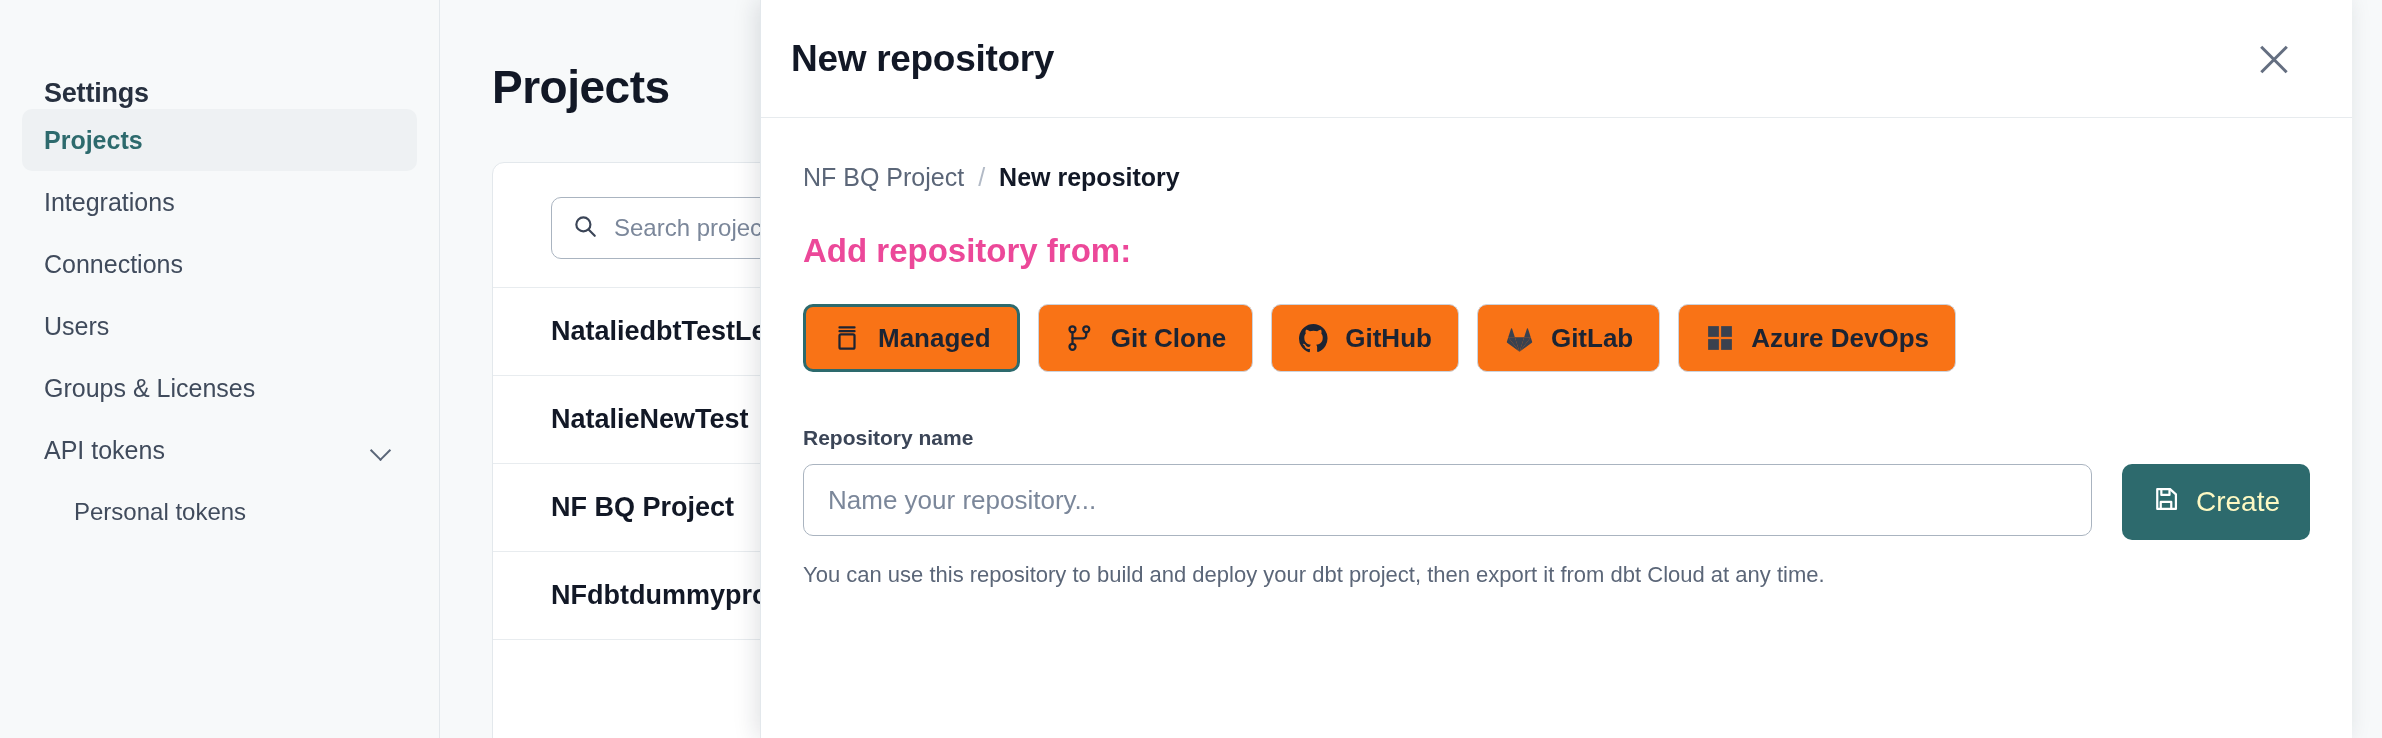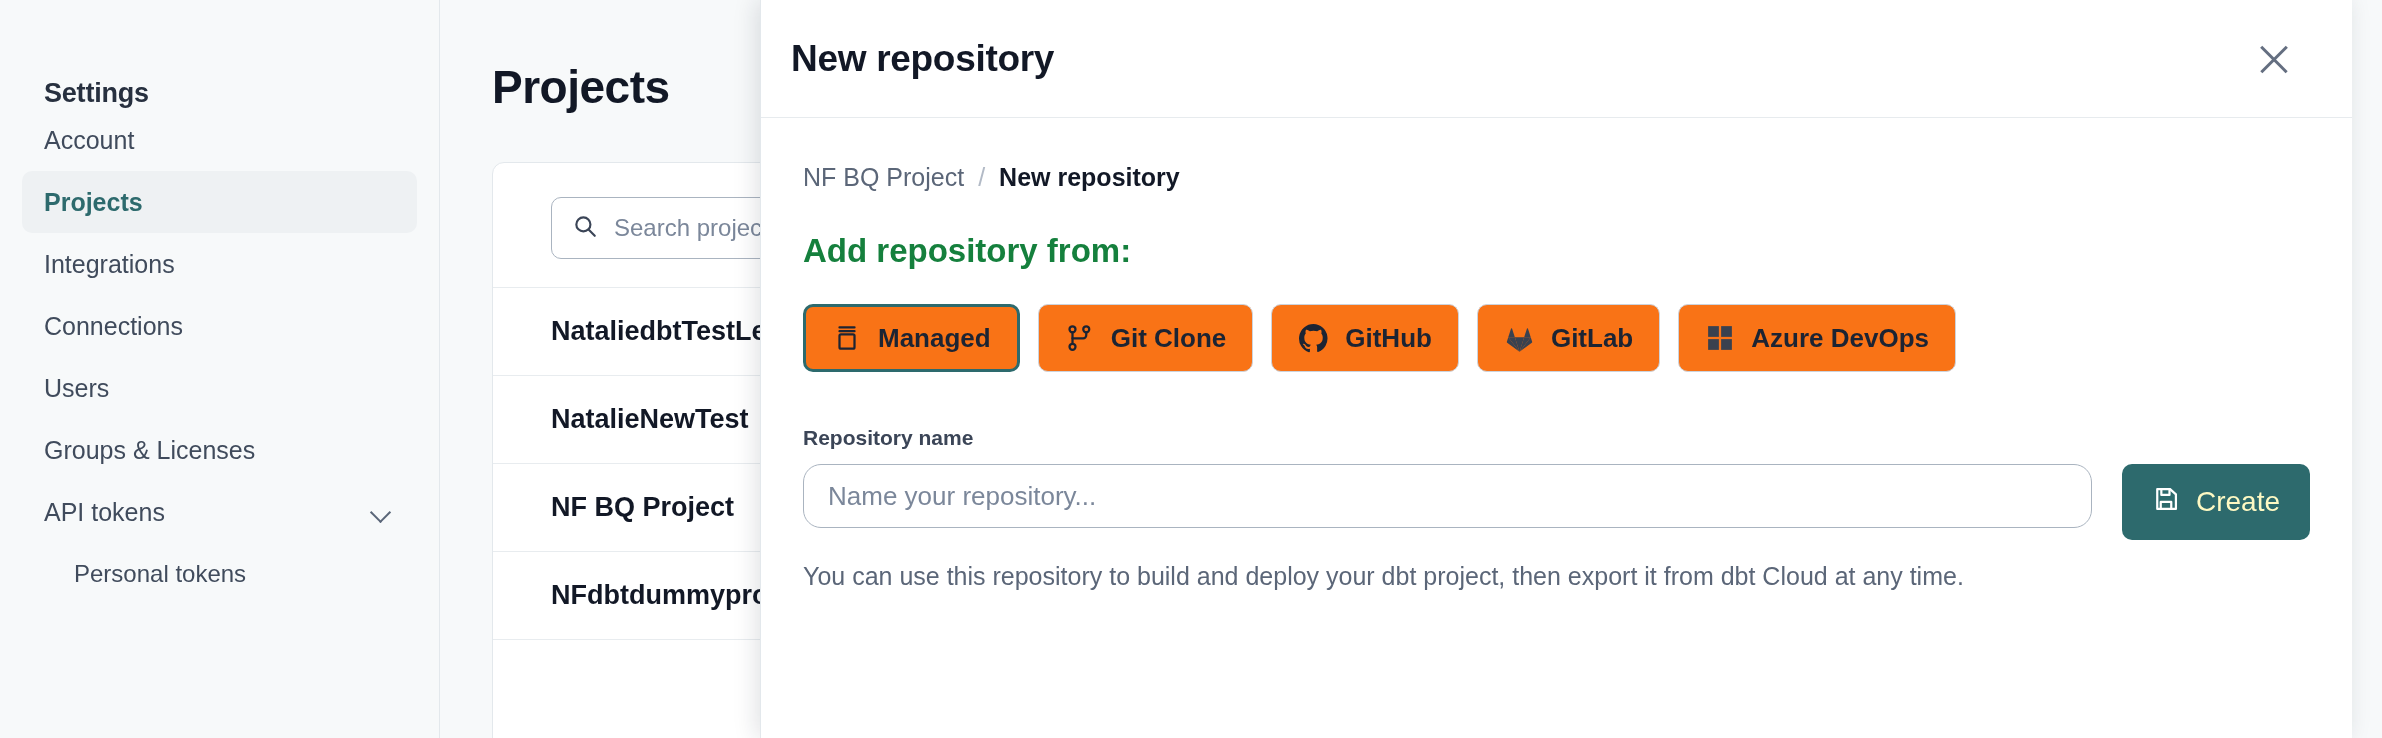--- a/index.html
+++ b/index.html
@@ -185,21 +185,21 @@
     gap: 14px;
     margin-bottom: 40px;
   }
   .crumb-link { color: #5b6678; cursor: pointer; }
   .crumb-sep  { color: #b2bac6; }
   .crumb-cur  { color: #121826; font-weight: bold; }
 
   .section-head {
     font-size: 33px;
     font-weight: bold;
-    color: #15803d;
+    color: #ec4899;
     margin-bottom: 34px;
   }
 
   .source-tabs {
     display: flex;
     gap: 18px;
     margin-bottom: 54px;
   }
   .source-tab {
     height: 68px;
@@ -227,23 +227,23 @@
     color: #3b4557;
     margin-bottom: 14px;
   }
   .field-row {
     display: flex;
     align-items: flex-start;
     gap: 30px;
   }
   .name-input {
     width: 1345px;
-    height: 64px;
+    height: 72px;
     border: 1.6px solid #aab4c0;
-    border-radius: 18px;
+    border-radius: 10px;
     padding: 10px 24px;
     font-size: 26px;
     color: #27303f;
     font-family: "Liberation Sans", sans-serif;
     outline: none;
   }
   .name-input::placeholder { color: #7b879a; }
 
   .create-btn {
     height: 76px;
@@ -255,35 +255,32 @@
     color: #fef9c3;
     border: none;
     border-radius: 10px;
     font-size: 28px;
     font-family: "Liberation Sans", sans-serif;
     cursor: pointer;
   }
 
   .help-text {
     margin-top: 22px;
-    font-size: 25px;
+    font-size: 22px;
     color: #5b6678;
   }
 </style>
 </head>
 <body>
 
 <div class="app">
 
   <aside class="sidebar">
     <div class="sidebar-title">Settings</div>
     <nav>
-      <div class="nav-item">
-        <span>Account</span>
-      </div>
       <div class="nav-item active">
         <span>Projects</span>
       </div>
       <div class="nav-item">
         <span>Integrations</span>
       </div>
       <div class="nav-item">
         <span>Connections</span>
       </div>
       <div class="nav-item">

